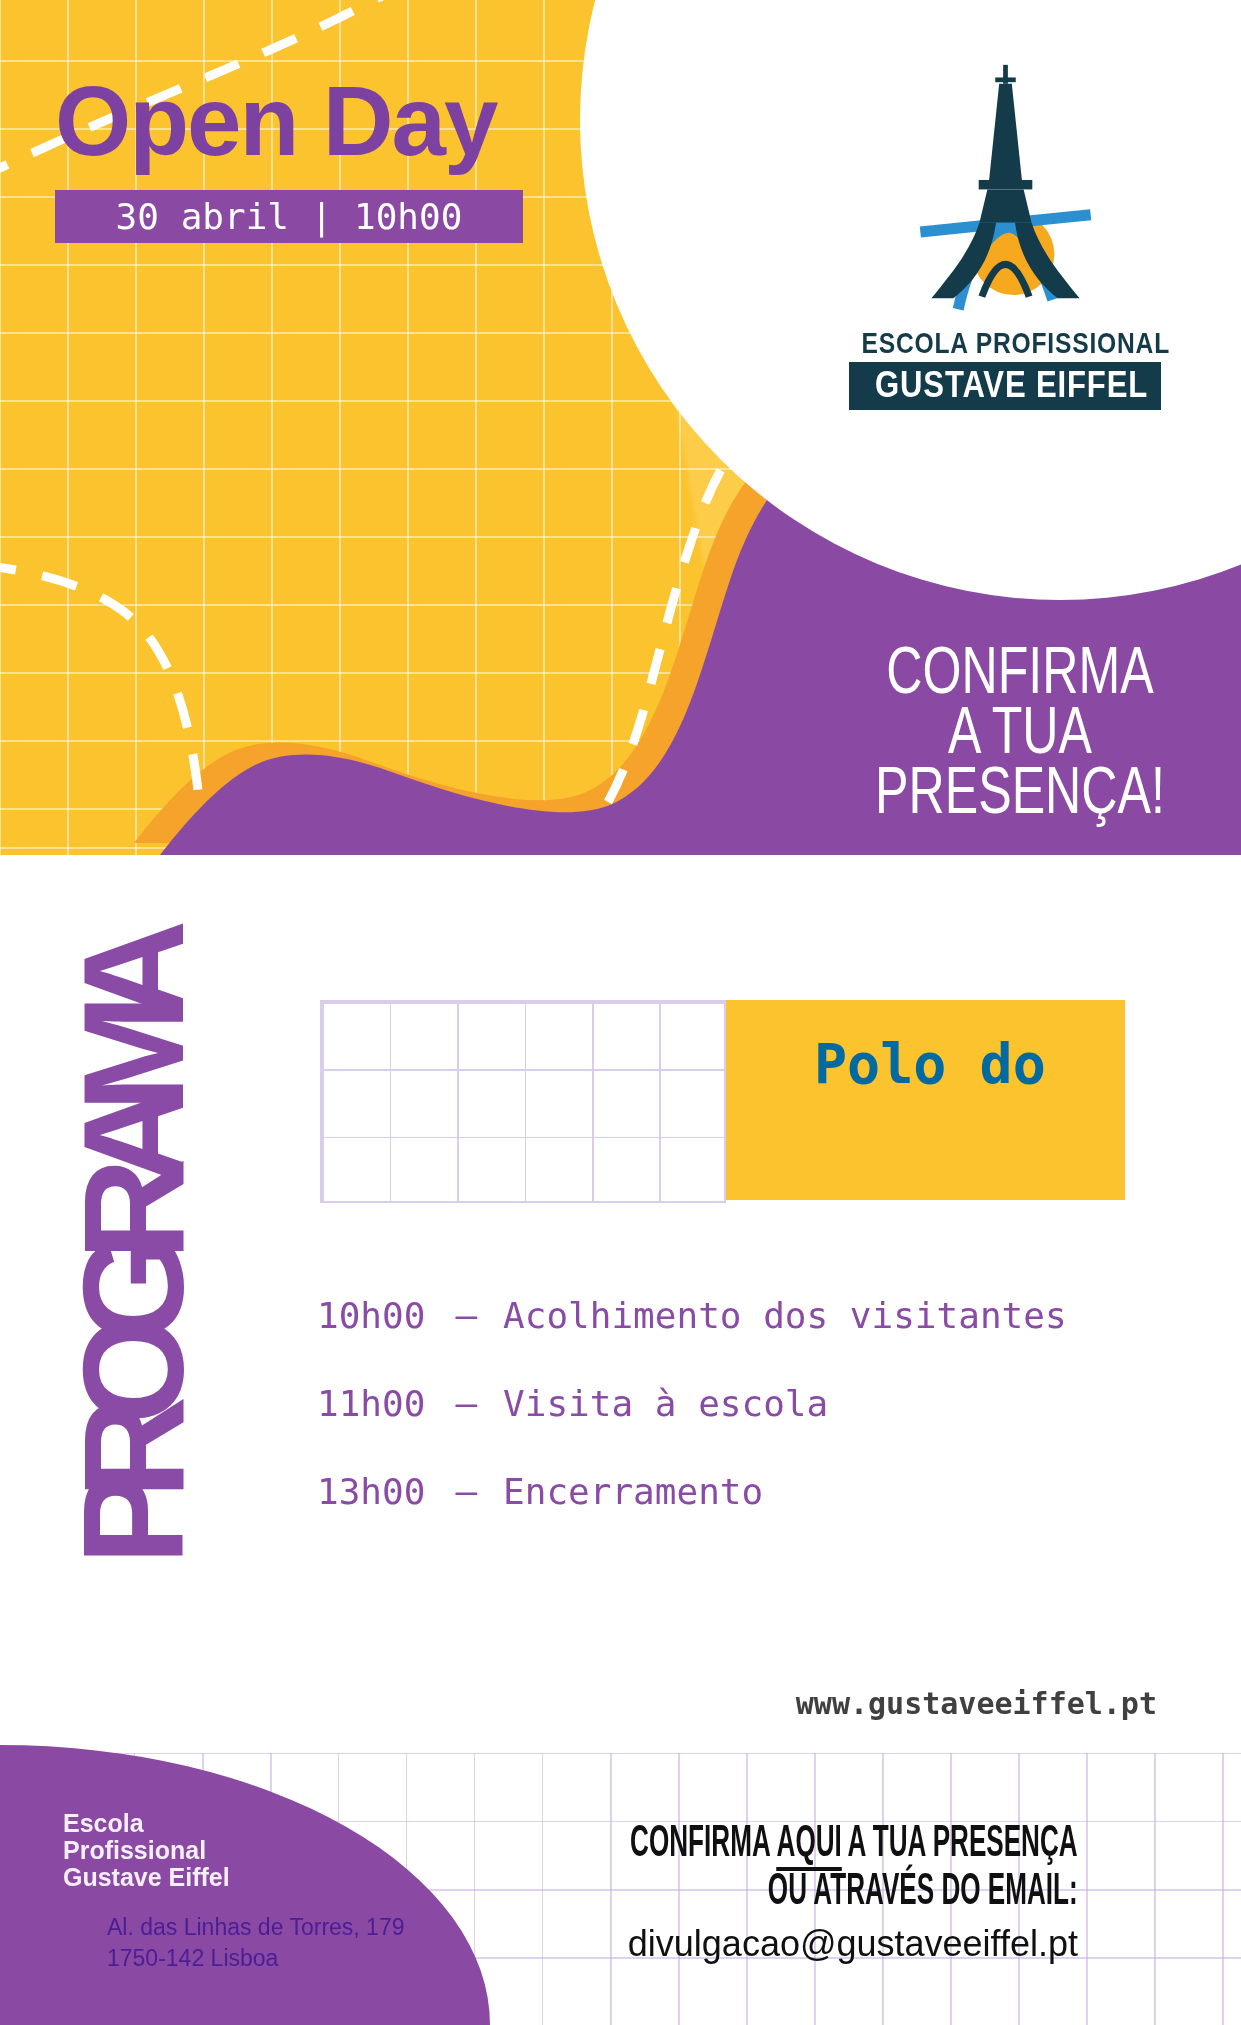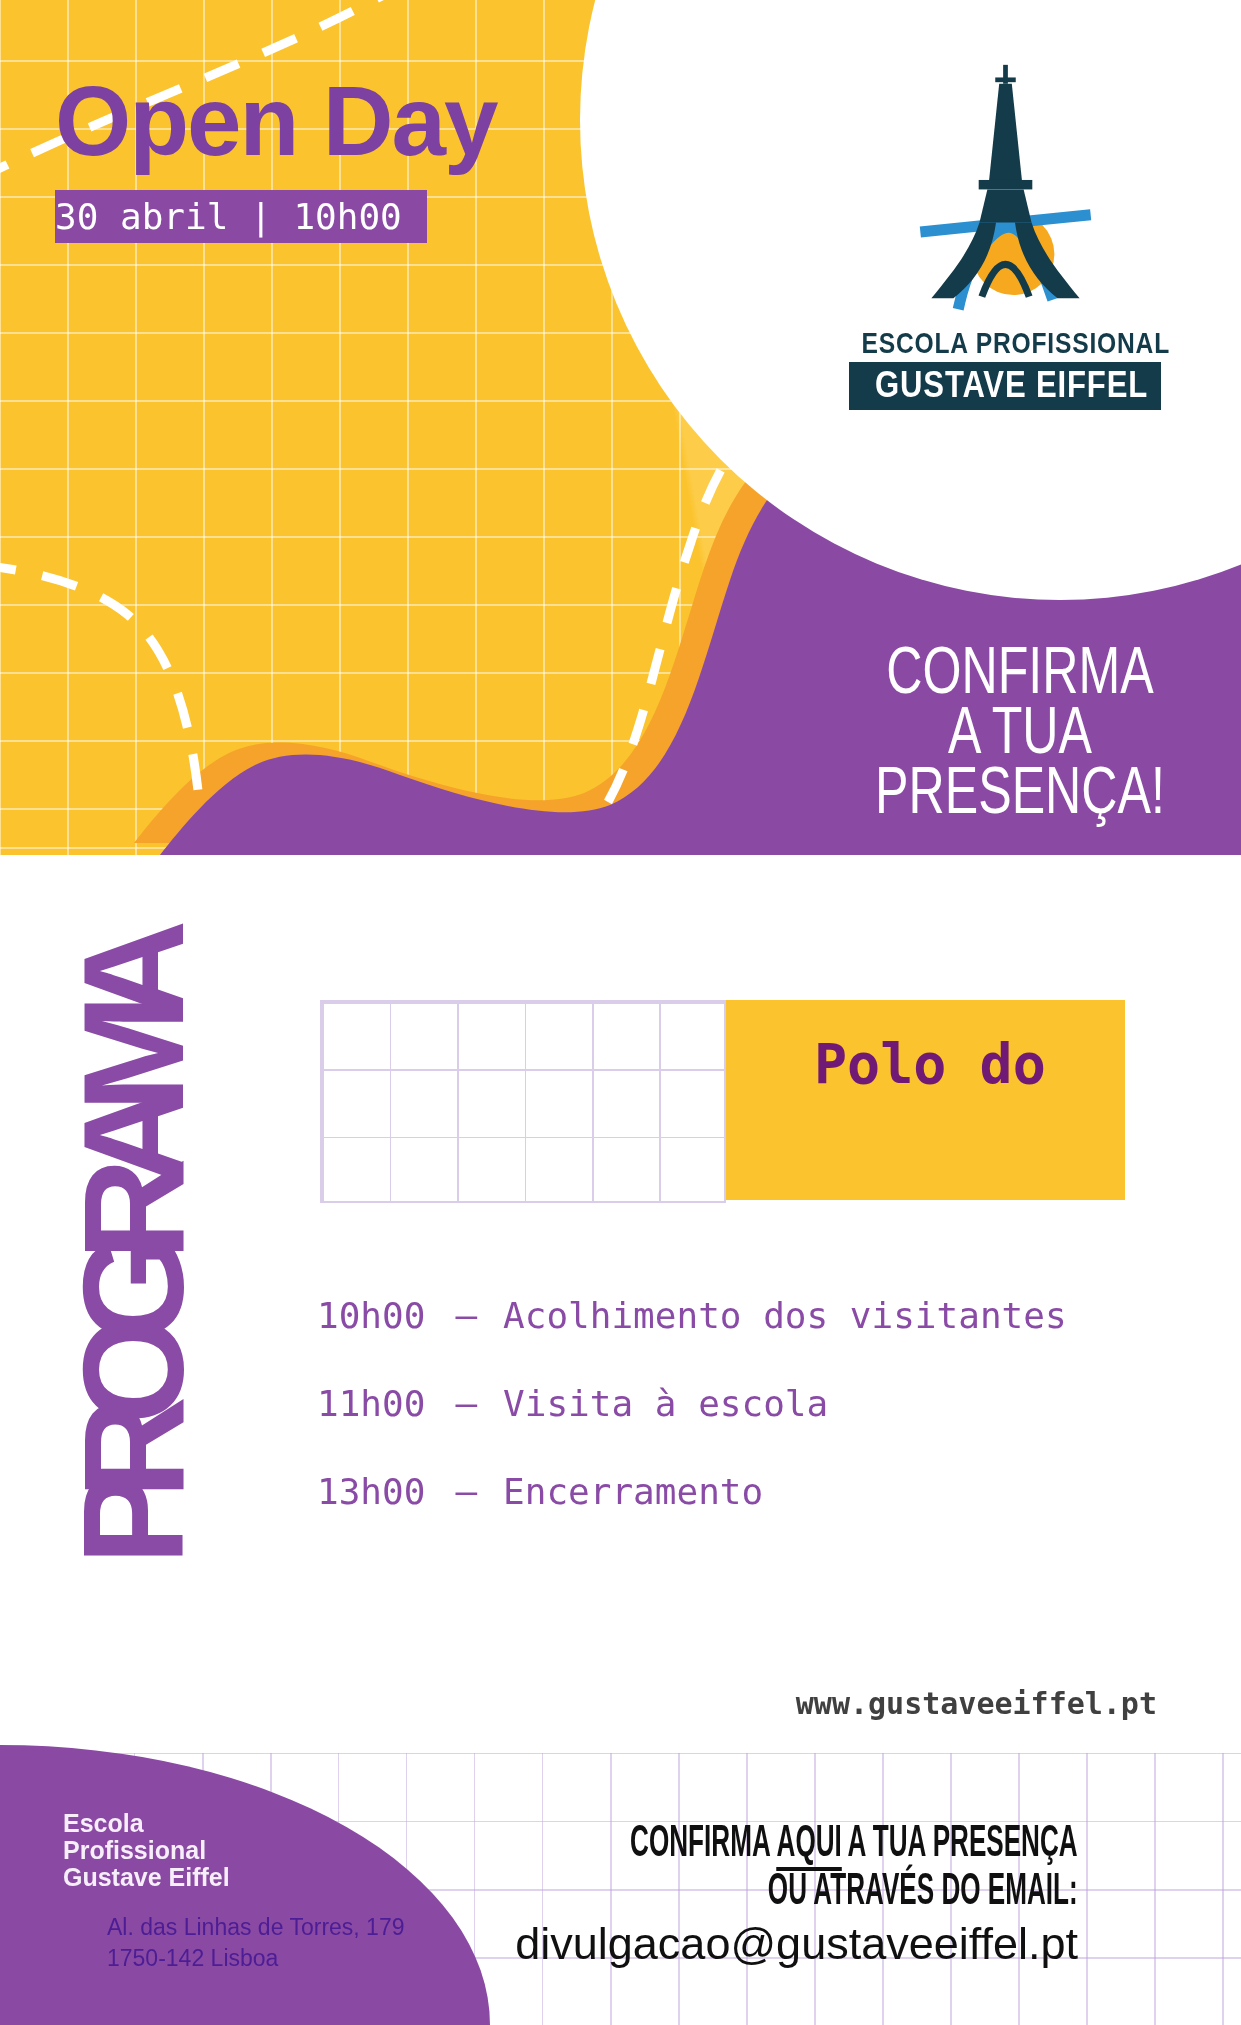--- a/index.html
+++ b/index.html
@@ -12,22 +12,22 @@
   .header-grid{position:absolute;inset:0;
      background-image:
        repeating-linear-gradient(to right, rgba(255,255,255,.48) 0 2px, transparent 2px 68px),
        repeating-linear-gradient(to bottom, rgba(255,255,255,.48) 0 2px, transparent 2px 68px);
      background-position:-1px -8px;}
   .header svg.waves{position:absolute;inset:0;display:block;}
 
   .open-day{position:absolute;left:55px;top:72px;
      font-family:Liberation Sans, sans-serif;font-weight:bold;
      font-size:98px;line-height:98px;letter-spacing:-2px;color:#7C41A1;}
-  .date-banner{position:absolute;left:55px;top:190px;width:372px;height:53px;
-     background:#8A4AA4;display:flex;align-items:center;justify-content:flex-start;}
+  .date-banner{position:absolute;left:55px;top:190px;width:468px;height:53px;
+     background:#8A4AA4;display:flex;align-items:center;justify-content:center;}
   .date-banner span{font-family:"DejaVu Sans Mono",monospace;font-size:36px;color:#fff;}
   .tagline{position:absolute;left:105px;top:292px;
      font-family:"DejaVu Sans Mono",monospace;font-weight:bold;font-size:44px;
      line-height:55px;color:#fff;text-shadow:3px 4px 7px rgba(140,90,10,.55);}
   .confirm-block{position:absolute;left:820px;top:640px;width:400px;text-align:center;color:#fff;}
   .confirm-block div{font-size:66px;line-height:60px;transform:scaleX(.76);transform-origin:center;}
 
   .logo-wrap{position:absolute;left:830px;top:60px;width:350px;}
   .logo-tower{display:block;margin:0 auto;}
   .logo-line1{margin-top:4px;text-align:center;color:#143B49;font-weight:bold;font-size:30px;
@@ -43,21 +43,21 @@
      font-weight:bold;font-size:142px;line-height:112px;letter-spacing:-0.20em;color:#8A4BA6;}
   .program-grid{position:absolute;left:320px;top:1000px;width:406px;height:203px;
      border:2px solid #DACDEA;box-sizing:border-box;
      background-image:
        repeating-linear-gradient(to right,#DACDEA 0 1.5px,transparent 1.5px 67.5px),
        repeating-linear-gradient(to bottom,#DACDEA 0 1.5px,transparent 1.5px 67.5px);}
   .location-box{position:absolute;left:726px;top:1000px;width:399px;height:200px;
      background:#FBC32D;}
   .location-box .loc-text{position:absolute;left:88px;top:28px;
      font-family:"DejaVu Sans Mono",monospace;font-weight:bold;font-size:55px;
-     line-height:73px;color:#701a75;}
+     line-height:73px;color:#0369a1;}
   .schedule{position:absolute;left:317px;top:1295px;width:860px;}
   .schedule .row{height:88px;font-family:"DejaVu Sans Mono",monospace;
      font-size:36px;color:#8A4BA6;white-space:nowrap;}
   .schedule .dash{display:inline-block;margin:0 26px 0 30px;}
   .website{position:absolute;right:84px;top:1686px;
      font-family:"DejaVu Sans Mono",monospace;font-weight:bold;font-size:30px;color:#404040;}
 
   
   .footer-grid{position:absolute;left:0;top:1753px;width:1241px;height:272px;
      background-image:
@@ -68,21 +68,21 @@
      border-radius:50%;background:#8A4AA3;}
   .school-name{position:absolute;left:63px;top:1810px;color:#F6EFFA;
      font-weight:bold;font-size:25px;line-height:27px;}
   .school-address{position:absolute;left:63px;top:1912px;color:#4c1d95;
      font-size:23px;line-height:31px;margin-left:44px;}
   .footer-right{position:absolute;right:163px;top:1817px;text-align:right;color:#101010;}
   .cond{font-weight:bold;font-size:45px;line-height:48px;white-space:nowrap;
      transform:scaleX(.58);transform-origin:right center;}
   .cond .link{text-decoration:none;color:#101010;border-bottom:4px solid #101010;
      padding-bottom:1px;margin:0 10px;}
-  .email{margin-top:10px;font-size:45px;line-height:42px;color:#101010;}
+  .email{margin-top:10px;font-size:36px;line-height:42px;color:#101010;}
 </style>
 </head>
 <body>
 
 <div class="poster">
 
   <div class="header">
     <div class="header-grid"></div>
 
     <svg class="waves" width="1241" height="855" viewBox="0 0 1241 855">

